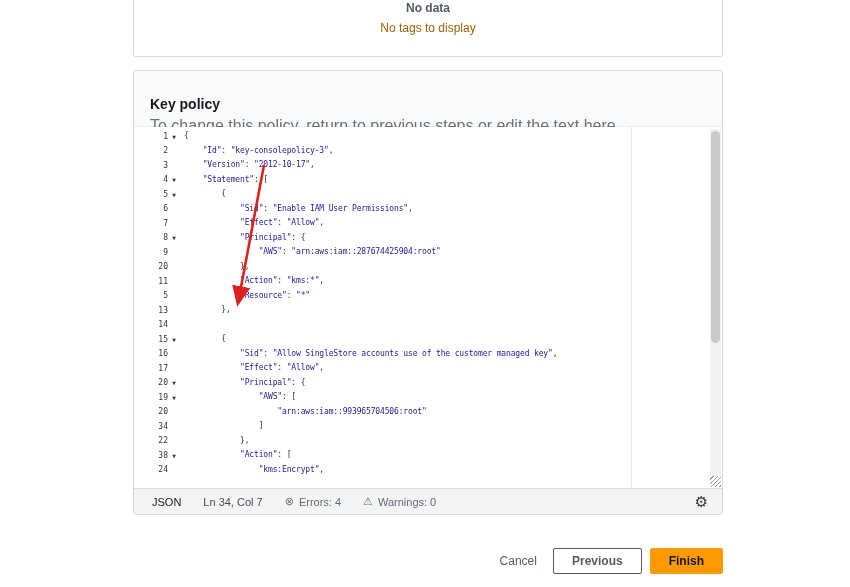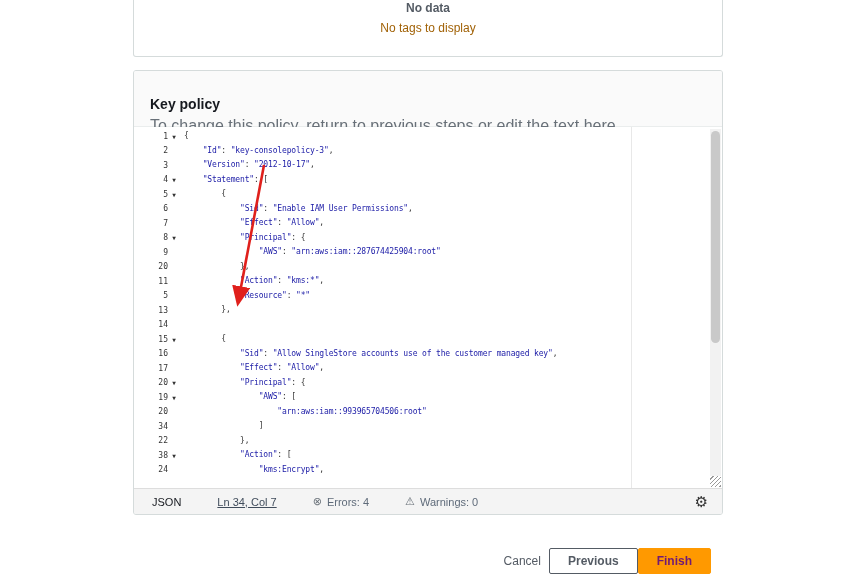--- a/index.html
+++ b/index.html
@@ -26,37 +26,37 @@
                font-size:8px; letter-spacing:-0.15px; color:#333; white-space:pre; padding-left:4px; }
   .code-line .str { color: var(--string-color, #1a1aa6); }
   .print-margin { position:absolute; left:497px; top:0; bottom:0; width:1px; background:#e8e8e8; }
   .scrollbar { position:absolute; right:1px; top:2px; bottom:12px; width:11px; background:#f2f2f2; }
   .scroll-thumb { position:absolute; left:1px; right:1px; top:2px; height:212px; background:#c9c9c9; border-radius:5px; }
   .resize-corner { position:absolute; right:1px; bottom:1px; width:11px; height:11px;
                    background:repeating-linear-gradient(135deg, transparent 0 2px, #9a9a9a 2px 3px); }
 
   .statusbar { position:absolute; left:0; right:0; bottom:0; height:26px; background:#f4f4f4;
                border-top:1px solid #ddd; display:flex; align-items:center; padding:0 14px 0 18px;
-               gap:36px; font-size:11px; }
+               gap:22px; font-size:11px; }
   .lang { color:#16191f; }
-  .status-plain { color:#414d5c;text-decoration:underline; }
+  .status-plain { color:#414d5c; }
   .status-item { display:flex; align-items:center; gap:5px; color:#5f6b7a; }
   .status-icon { font-size:11px; color:#687078; }
   .statusbar .spacer { flex:1; }
   .gear { font-size:15px; color:#333; cursor:pointer; line-height:1; }
 
   .annotation-arrow { position:absolute; left:225px; top:152px; z-index:5; pointer-events:none; }
 
-  .footer { position:absolute; left:121px; top:548px; width:590px; display:flex;
-            justify-content:flex-end; align-items:flex-end; gap:0; }
+  .footer { position:absolute; left:133px; top:548px; width:590px; display:flex;
+            justify-content:flex-end; align-items:flex-end; gap:8px; }
   .btn-link { font-size:12px; color:#545b64; padding:6px 8px; cursor:pointer; }
   .btn { font-size:12px; font-weight:700; padding:5px 18px; border-radius:2px; border:1px solid;
          cursor:pointer; font-family:"Liberation Sans", sans-serif; }
   .btn-secondary { background:#fff; border-color:#545b64; color:#545b64; }
-  .btn-primary { background:#ff9900; border-color:#ff9900; color:#701a75; }
+  .btn-primary { background:#ff9900; border-color:#ff9900; color:#0f172a; }
 </style>
 </head>
 <body>
 
 <div class="page">
 
   <div class="card card-top">
     <div class="no-data">No data</div>
     <div class="no-tags">No tags to display</div>
   </div>

